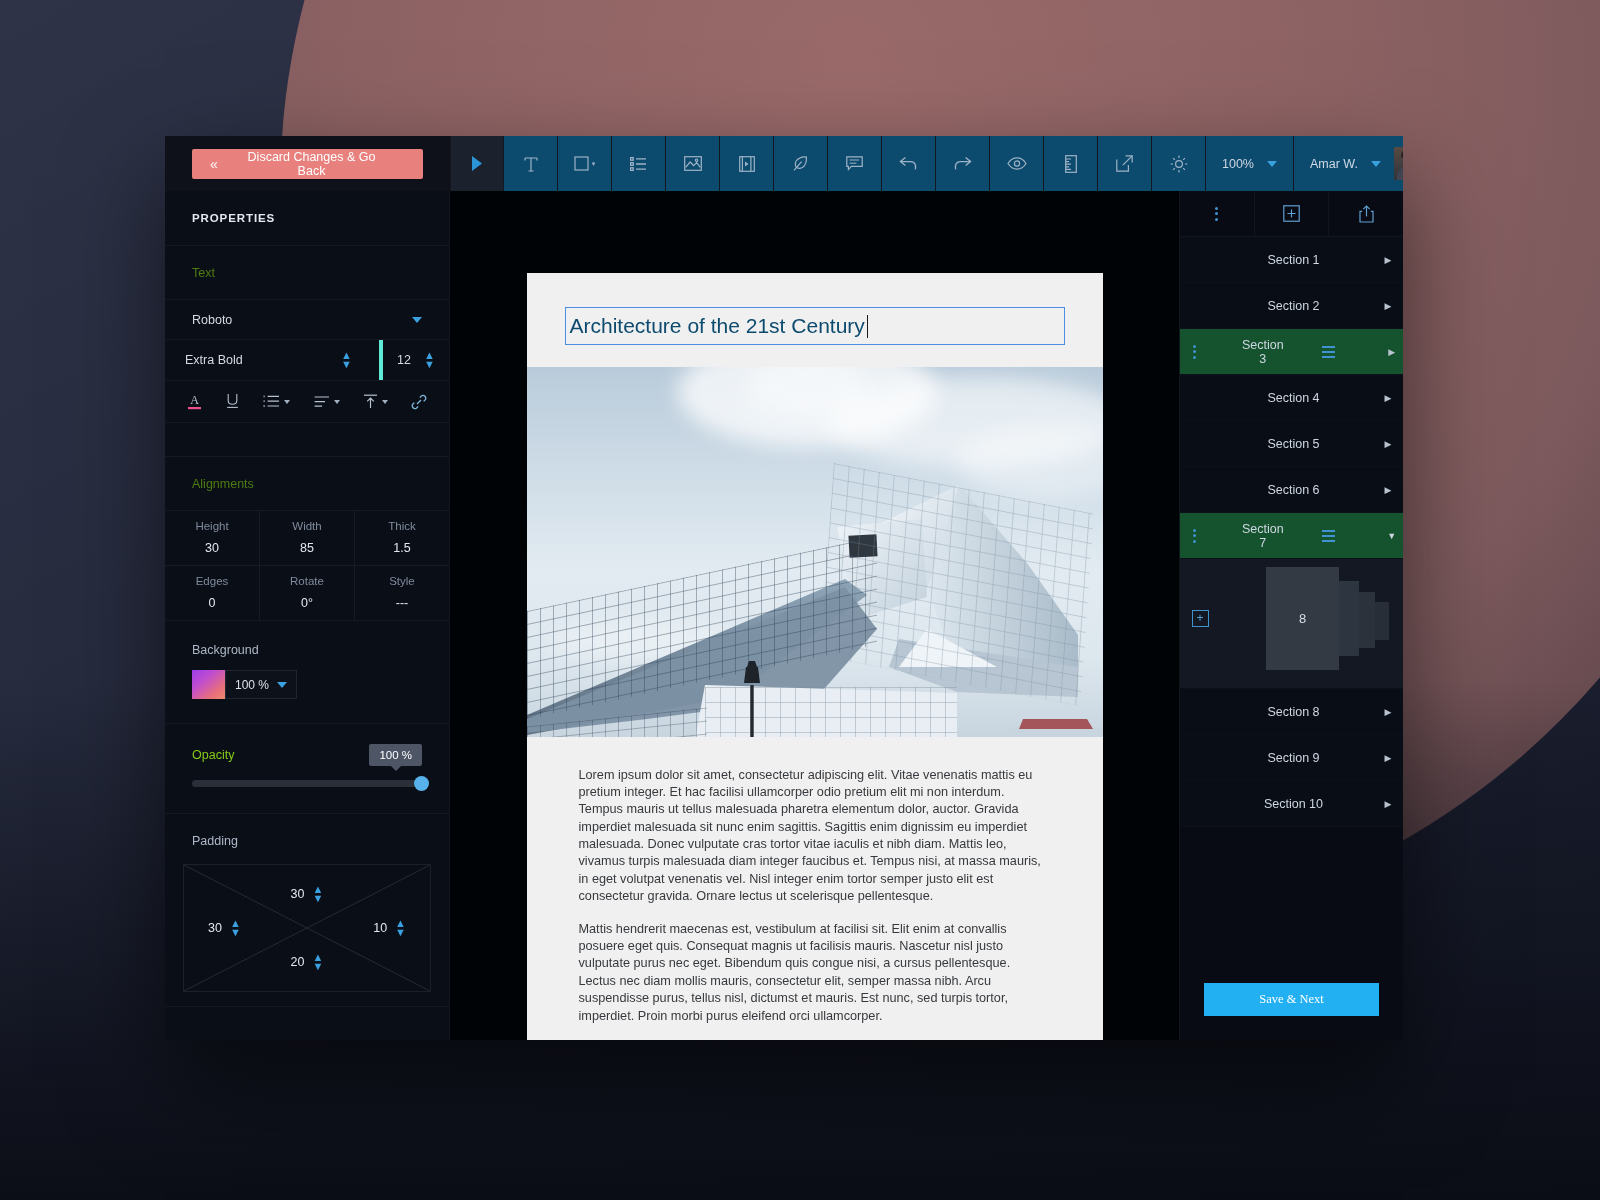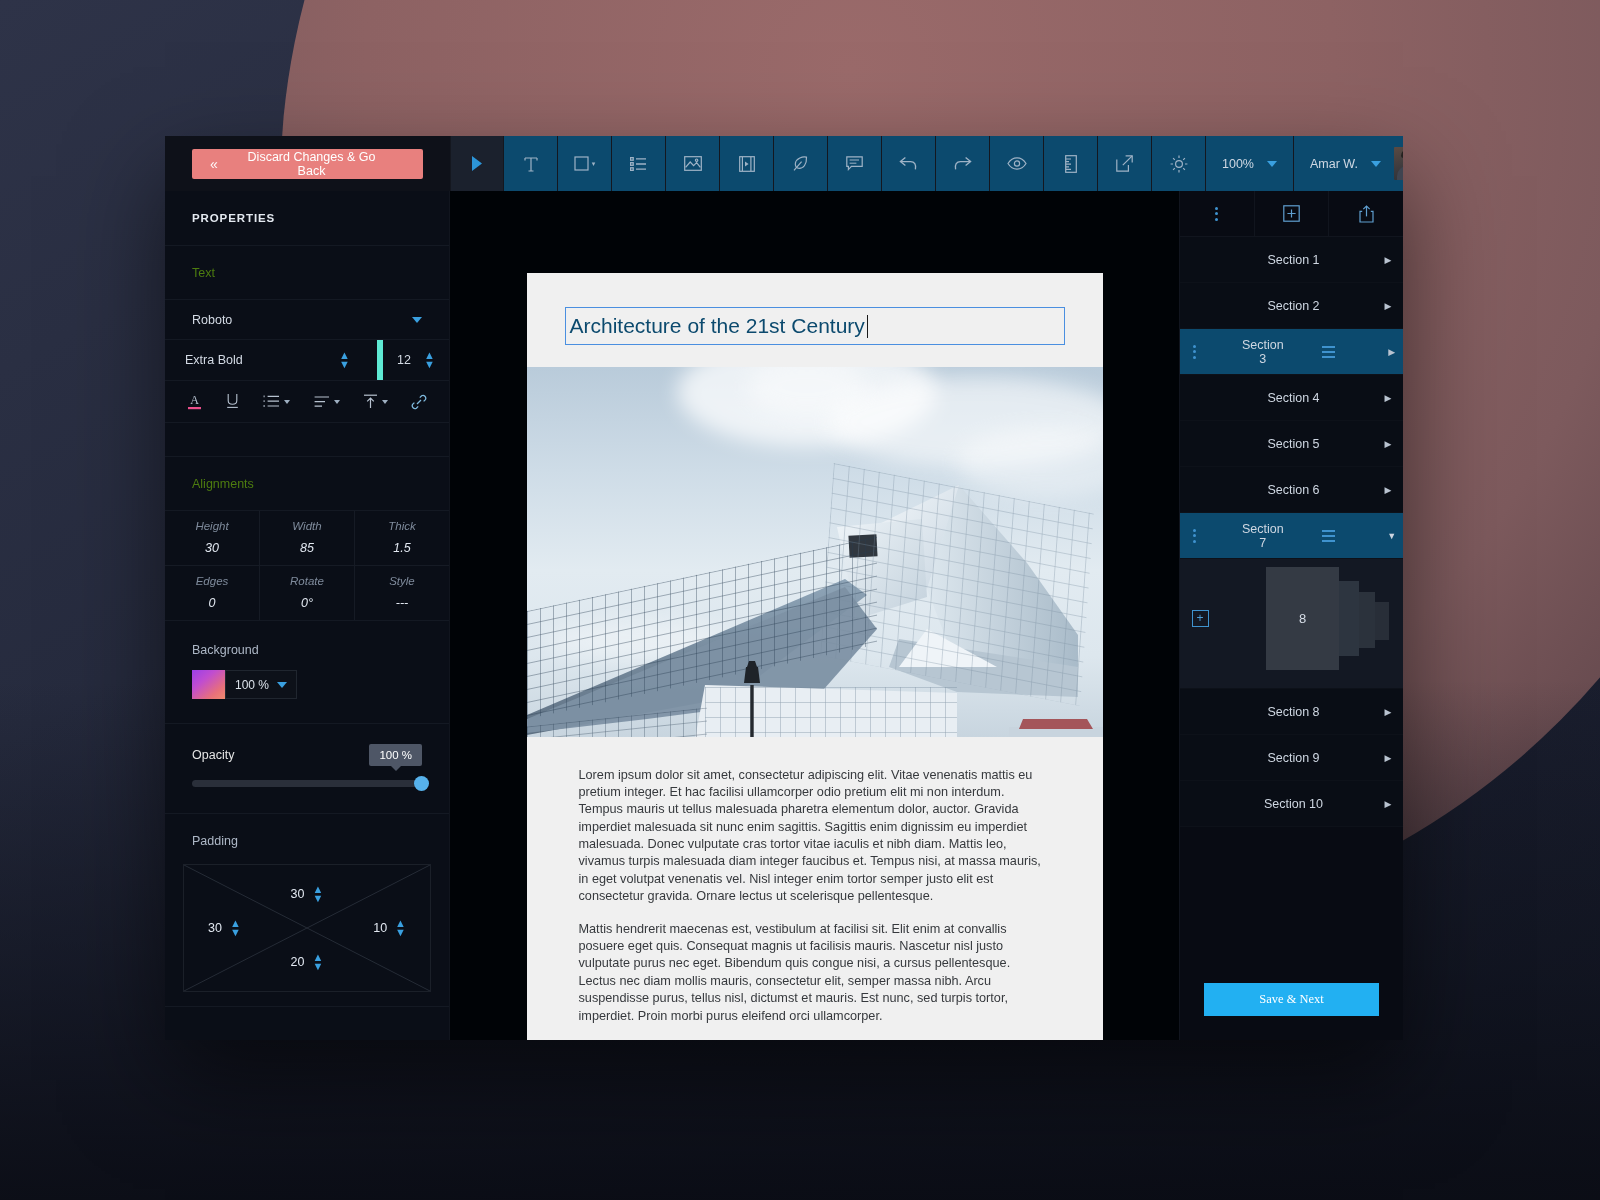--- a/index.html
+++ b/index.html
@@ -99,57 +99,57 @@
   .row-field {
     height: 40px; display: flex; align-items: center; padding: 0 27px;
     color: #d4dbe5; font-size: 12.5px; border-bottom: 1px solid #141923;
     cursor: pointer; justify-content: space-between;
   }
   .row-split { display: flex; border-bottom: 1px solid #141923; }
   .row-split .cell {
     height: 40px; display: flex; align-items: center; padding: 0 27px;
     color: #d4dbe5; font-size: 12.5px; justify-content: space-between; cursor: pointer;
   }
-  .row-split .cell.left { flex: 1; border-right: 6px solid #5eead4; padding-left: 20px; }
+  .row-split .cell.left { flex: 1; border-right: 4px solid #5eead4; padding-left: 20px; }
   .row-split .cell.right { width: 66px; flex: 0 0 66px; padding: 0 14px; }
   .spin { color: #3aa0e0; font-size: 11px; line-height: 9px; text-align:center; }
 
   #format-row {
     height: 42px; display: flex; align-items: center; gap: 0; padding: 0 22px;
     border-bottom: 1px solid #141923;
   }
   .fmt { display:flex; align-items:center; gap:4px; color:#b7c2d0; cursor:pointer; }
   .fmt-gap { flex: 1; }
   .mini-caret { width:0;height:0;border-left:3.5px solid transparent;border-right:3.5px solid transparent;border-top:4.5px solid #9fb0c2; }
   #spacer-dark { height: 34px; border-bottom: 1px solid #141923; background:#0a0e17; }
 
   
   #align-grid { border-bottom: 1px solid #141923; }
   .ag-row { display: flex; }
-  .ag-cell { flex: 1; text-align: center; padding: 9px 0 10px; border-right: 1px solid #161b25; font-style: italic; }
+  .ag-cell { flex: 1; text-align: center; padding: 9px 0 10px; border-right: 1px solid #161b25; }
   .ag-cell:last-child { border-right: none; }
   .ag-row.r1 .ag-cell { border-bottom: 1px solid #161b25; }
   .ag-k { color: #7f8b9c; font-size: 11.5px; margin-bottom: 9px; }
   .ag-v { color: #e2e8f1; font-size: 12.5px; }
 
   
   #bg-block { padding: 22px 27px 24px; border-bottom: 1px solid #141923; }
   #bg-block .ttl { color:#aeb8c7; font-size:12.5px; margin-bottom: 13px; }
   #bg-row { display: flex; align-items: stretch; }
   #swatch { width: 33px; height: 29px; background: linear-gradient(140deg,#9b3fe8 0%,#c04dd0 35%,#e8707a 75%,#ef8a6d 100%); }
   #bg-pct {
     width: 72px; height: 29px; border: 1px solid #20262f; background: #0d1119;
     display: flex; align-items: center; justify-content: space-between;
     padding: 0 9px; color: #dbe2ea; font-size: 12px; cursor: pointer;
   }
 
   
   #op-block { padding: 20px 27px 26px; border-bottom: 1px solid #141923; position: relative; }
   #op-head { display:flex; align-items:center; justify-content:space-between; margin-bottom: 14px; }
-  #op-head .ttl { color:#e5e5e5; font-size:12.5px; }
+  #op-head .ttl { color:#84cc16; font-size:12.5px; }
   #op-bubble {
     position: relative; background: #4e5666; color: #fff; font-size: 11.5px;
     padding: 5px 10px; border-radius: 2px;
   }
   #op-bubble::after {
     content:""; position:absolute; left:50%; margin-left:-5px; bottom:-5px;
     border-left:5px solid transparent; border-right:5px solid transparent; border-top:5px solid #4e5666;
   }
   #op-track { height: 7px; background: #2a2f3a; border-radius: 4px; position: relative; cursor: pointer; }
   #op-thumb {
@@ -227,21 +227,21 @@
   #sec-toolbar .stool:last-child { border-right: none; }
   .dots3 { display:flex; flex-direction:column; gap:2.5px; }
   .dots3 i { width:3px;height:3px;border-radius:50%;background:#3f93cf;display:block; }
 
   #sec-list { flex: 1; overflow: hidden; position: relative; }
   .sec-row {
     height: 46px; display: flex; align-items: center; position: relative;
     border-bottom: 1px solid #0d1119; cursor: pointer;
     background: #090d15;
   }
-  .sec-row.sel { background: #0c4a6e; gap: 32px; }
+  .sec-row.sel { background: #14532d; gap: 32px; }
   .sec-row .handle { width: 40px; display:flex; align-items:center; justify-content:center; }
   .sec-row .sname { flex: 1; color: #cfd7e2; font-size: 12.5px; text-align: center; padding-right: 6px; }
   .sec-row .lines { margin-right: 14px; display:flex; flex-direction:column; gap:3px; }
   .sec-row .lines i { display:block; width:13px; height:2px; background:#3f93cf; }
   .sec-row .arrow { width: 30px; text-align:center; color:#b9c3d0; font-size:9px; }
   .sec-row .arrow.down { color:#cdd5e0; }
 
   #sec-expand { background:#131823; border-bottom:1px solid #0d1119; padding: 8px 0 18px; display:flex; align-items:center; }
   #sec-expand .plus-wrap { width: 40px; display:flex; justify-content:center; }
   .plus-box { width:17px;height:17px;border:1px solid #3f93cf;color:#4e9ed6;font-size:12px;line-height:15px;text-align:center; }

